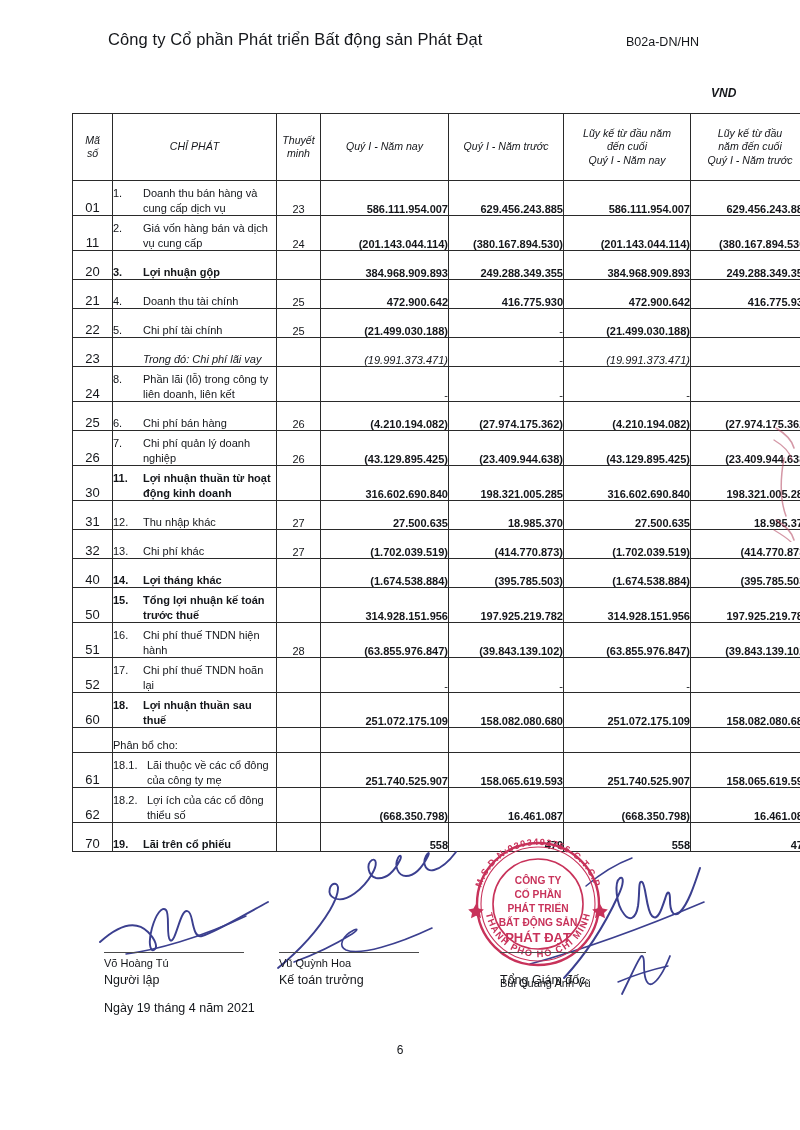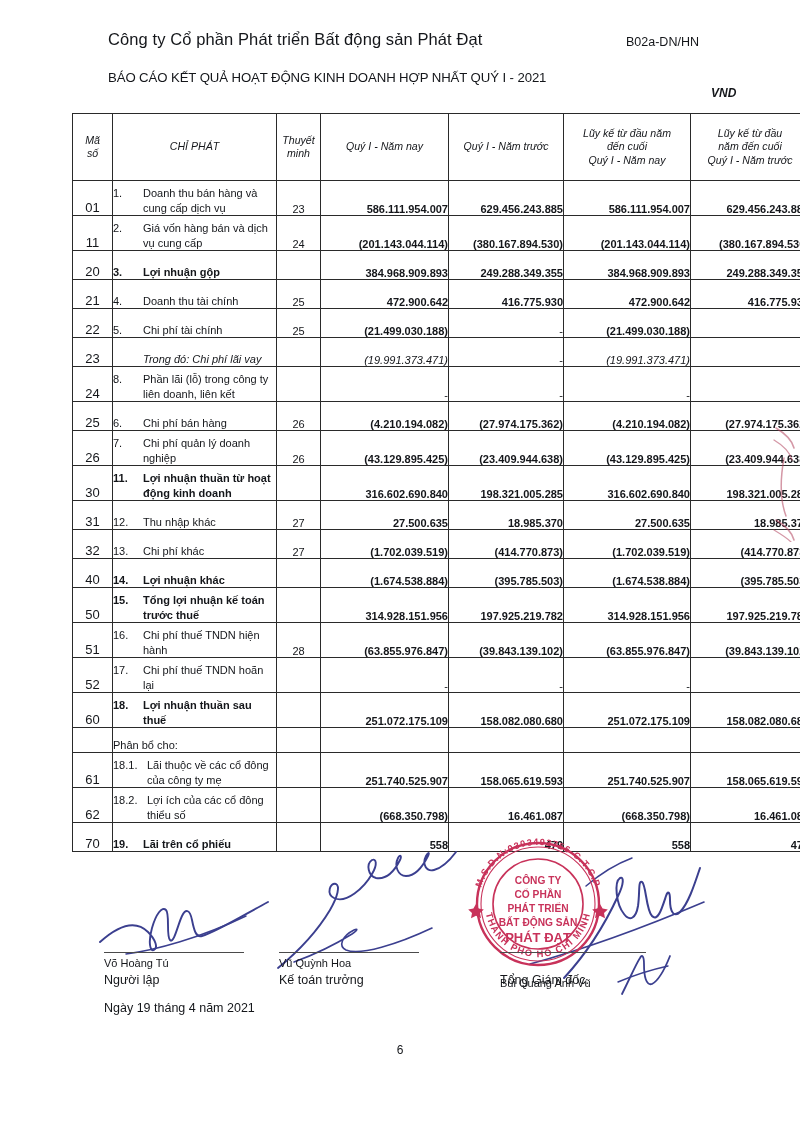--- a/index.html
+++ b/index.html
@@ -207,21 +207,20 @@
   }
   .margin-mark path { fill: none; stroke: #b2445f; stroke-linecap: round; }
 </style>
 </head>
 <body>
 
 <div id="page">
 
   <div class="hdr-company">Công ty Cổ phần Phát triển Bất động sản Phát Đạt</div>
   <div class="hdr-formcode">B02a-DN/HN</div>
-  <div class="hdr-reporttitle">BÁO CÁO KẾT QUẢ HOẠT ĐỘNG KINH DOANH HỢP NHẤT QUÝ I - 2021</div>
   <div class="hdr-currency">VND</div>
 
   <table id="stmt-table">
     <thead>
       <tr>
         <th class="h-code">
           <div>Mã</div>
           <div>số</div>
         </th>
         <th class="h-item">CHỈ PHÁT</th>
@@ -410,21 +409,21 @@
           <td class="c-num">(1.702.039.519)</td>
           <td class="c-num">(414.770.873)</td>
           <td class="c-num">(1.702.039.519)</td>
           <td class="c-num">(414.770.873)</td>
         </tr>
         <tr class="r-mid">
           <td class="c-code">40</td>
           <td class="c-item">
             <div class="item-wrap bold">
               <span class="item-idx">14.</span>
-              <span class="item-txt">Lợi nhuận khác</span>
+              <span class="item-txt">Lợi tháng khác</span>
             </div>
           </td>
           <td class="c-note"></td>
           <td class="c-num">(1.674.538.884)</td>
           <td class="c-num">(395.785.503)</td>
           <td class="c-num">(1.674.538.884)</td>
           <td class="c-num">(395.785.503)</td>
         </tr>
         <tr class="r-tall">
           <td class="c-code">50</td>

